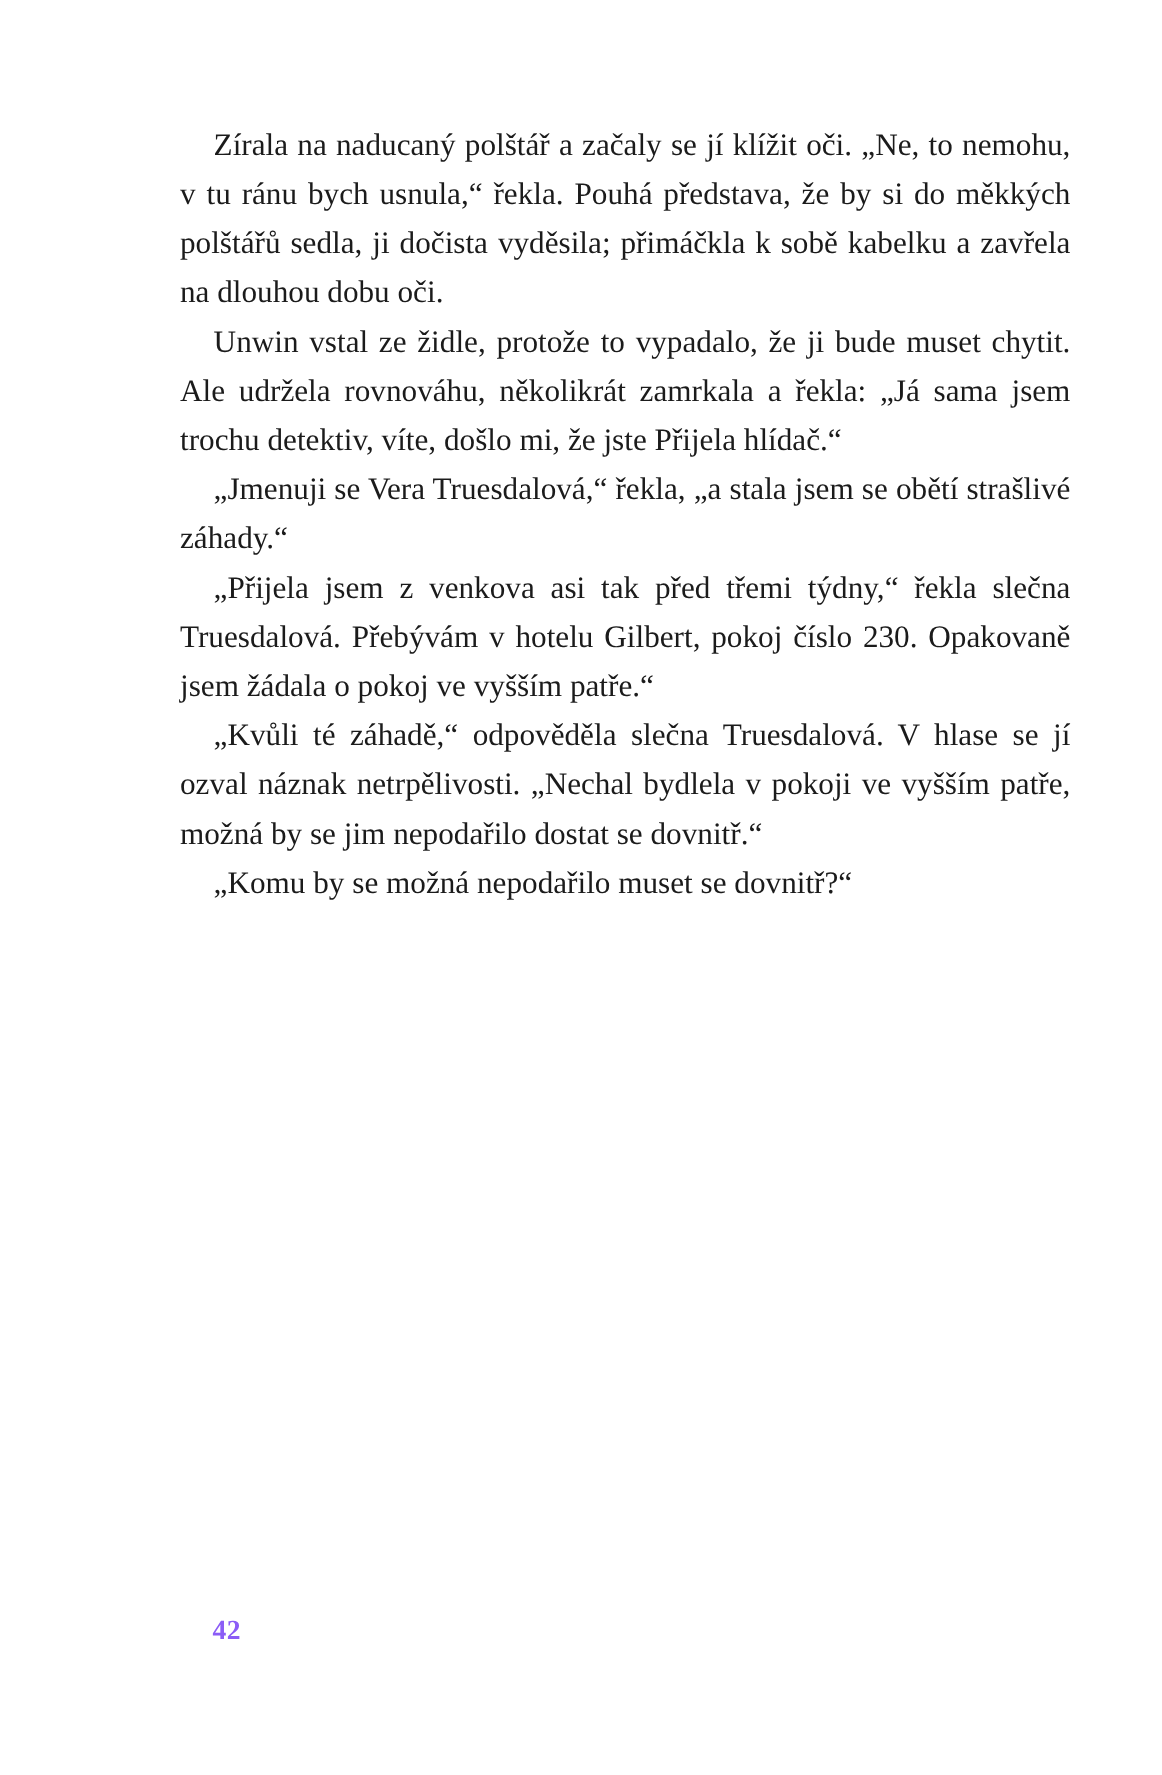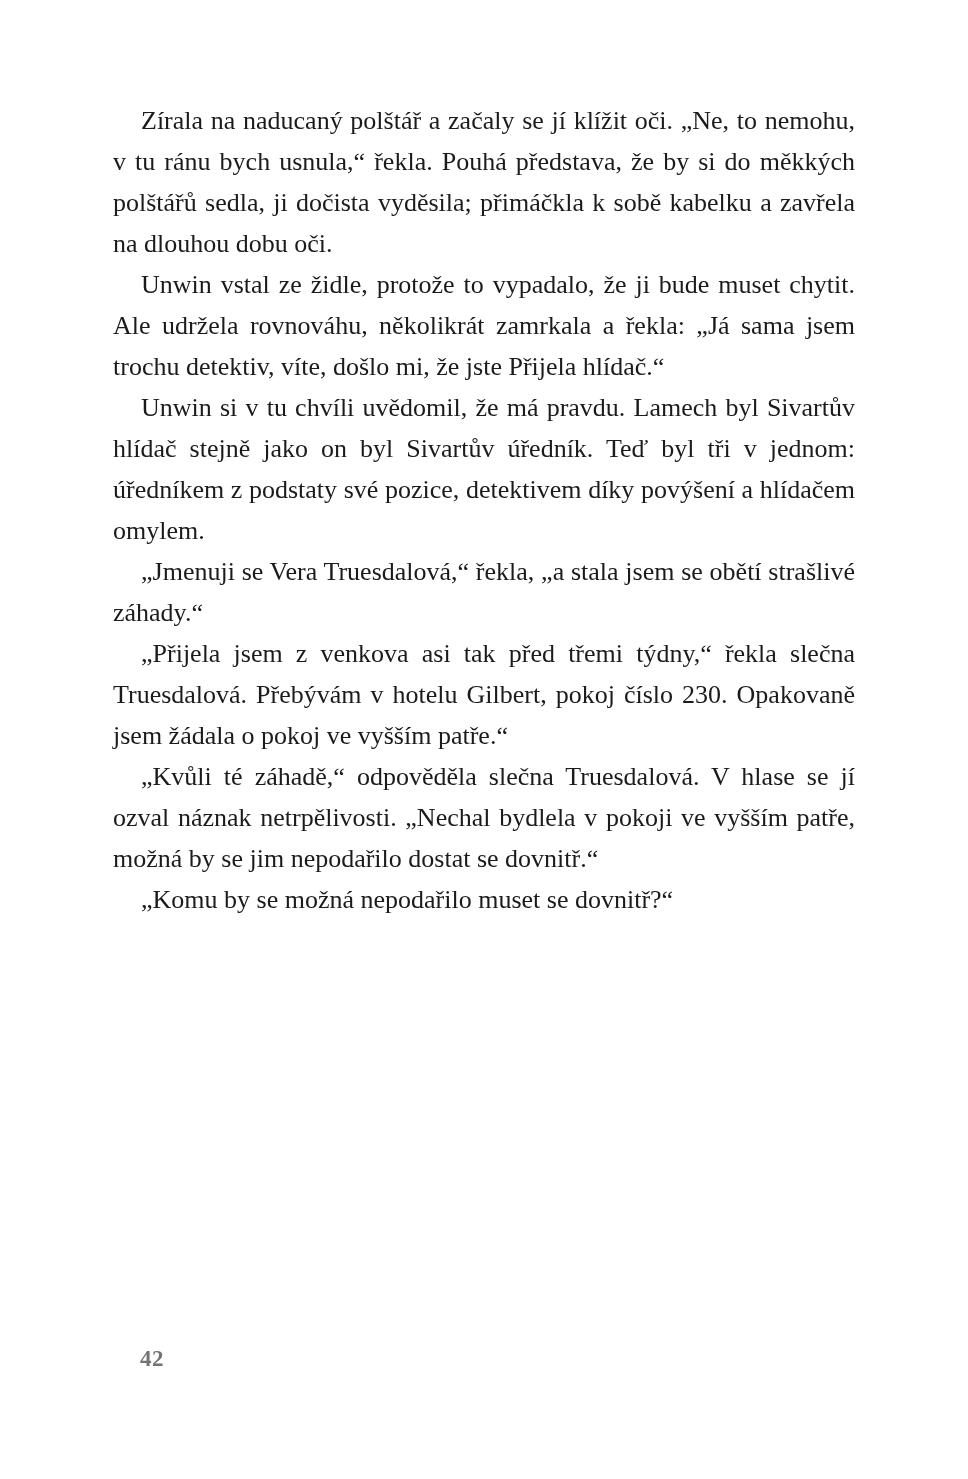--- a/index.html
+++ b/index.html
@@ -11,20 +11,21 @@
     height: 1479px;
     background: #ffffff;
     position: relative;
     font-family: "Liberation Serif", "DejaVu Serif", serif;
     color: #1b1b1b;
     overflow: hidden;
   }
   .page {
     position: absolute;
     inset: 0;
+    margin-left: 37px;
   }
   .text-block {
     position: absolute;
     left: 113px;
     top: 100px;
     width: 742px;
     text-align: justify;
     font-size: 26px;
     line-height: 41px;
     hyphens: auto;
@@ -35,30 +36,29 @@
     padding: 0;
     text-indent: 28px;
   }
   .page-number {
     position: absolute;
     left: 140px;
     top: 1346px;
     font-size: 23px;
     font-weight: 700;
     letter-spacing: 0.5px;
-    color: #737373;
+    color: #8b5cf6;
   }
 </style>
 </head>
 <body>
 
 <div class="page">
   <div class="text-block">
     <p>Zírala na naducaný polštář a začaly se jí klížit oči. „Ne, to nemohu, v tu ránu bych usnula,“ řekla. Pouhá představa, že by si do měkkých polštářů sedla, ji dočista vyděsila; přimáčkla k sobě kabelku a zavřela na dlouhou dobu oči.</p>
     <p>Unwin vstal ze židle, protože to vypadalo, že ji bude muset chytit. Ale udržela rovnováhu, několikrát zamrkala a řekla: „Já sama jsem trochu detektiv, víte, došlo mi, že jste Přijela hlídač.“</p>
-    <p>Unwin si v tu chvíli uvědomil, že má pravdu. Lamech byl Sivartův hlídač stejně jako on byl Sivartův úředník. Teď byl tři v jednom: úředníkem z podstaty své pozice, detektivem díky povýšení a hlídačem omylem.</p>
     <p>„Jmenuji se Vera Truesdalová,“ řekla, „a stala jsem se obětí strašlivé záhady.“</p>
     <p>„Přijela jsem z venkova asi tak před třemi týdny,“ řekla slečna Truesdalová. Přebývám v hotelu Gilbert, pokoj číslo 230. Opakovaně jsem žádala o pokoj ve vyšším patře.“</p>
     <p>„Kvůli té záhadě,“ odpověděla slečna Truesdalová. V hlase se jí ozval náznak netrpělivosti. „Nechal bydlela v pokoji ve vyšším patře, možná by se jim nepodařilo dostat se dovnitř.“</p>
     <p>„Komu by se možná nepodařilo muset se dovnitř?“</p>
   </div>
   <div class="page-number">42</div>
 </div>
 
 </body></html>

